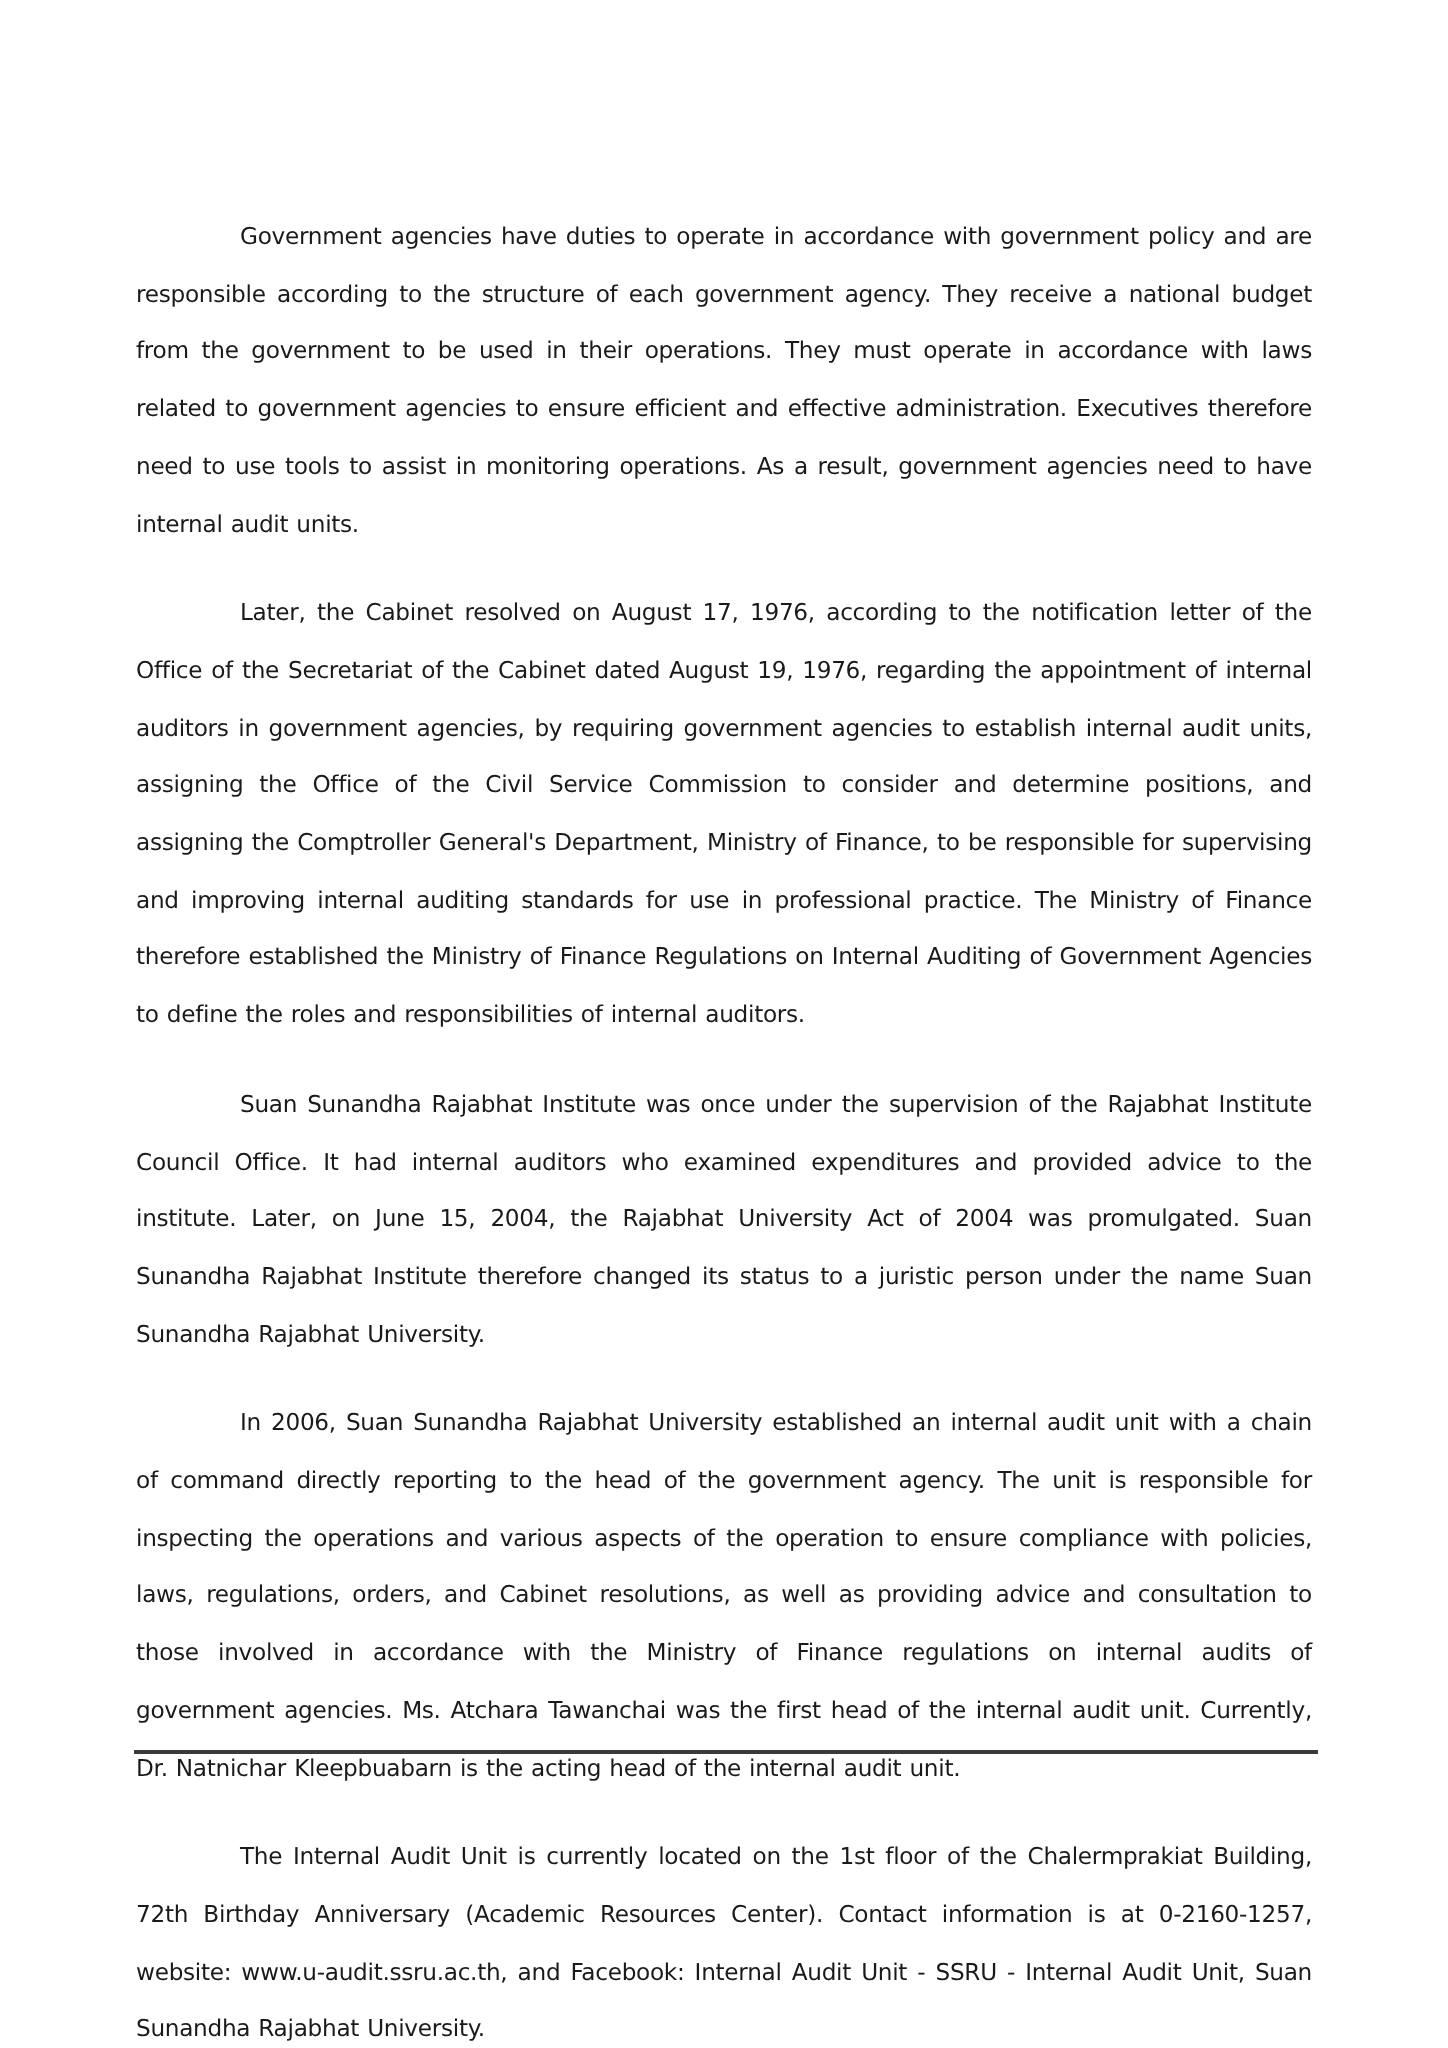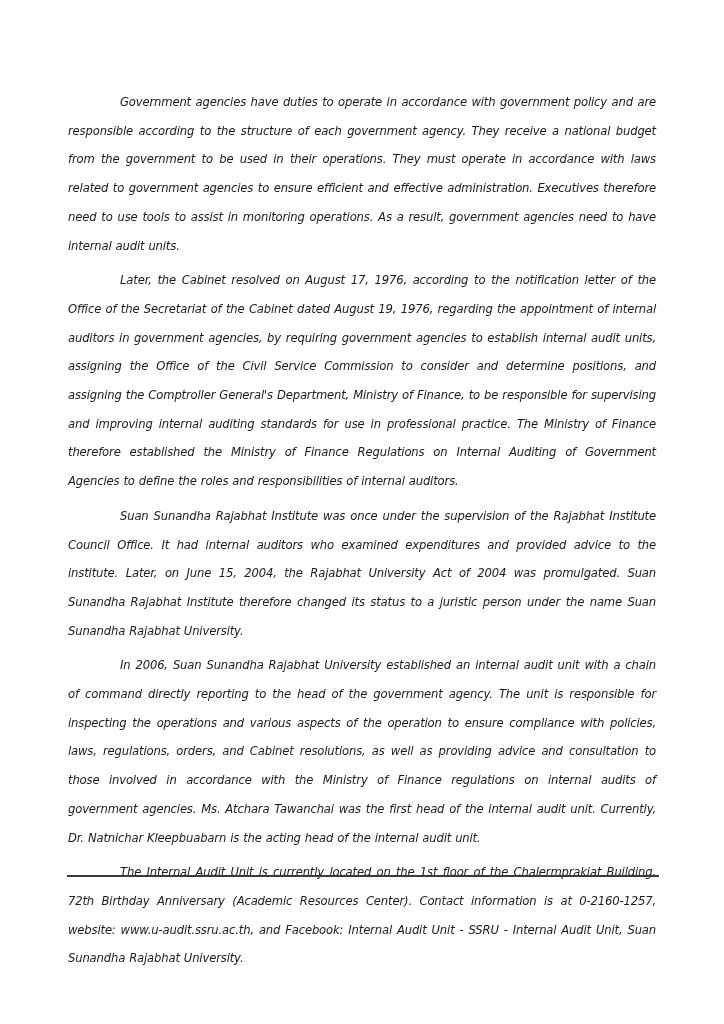--- a/index.html
+++ b/index.html
@@ -7,21 +7,21 @@
   .page {
     position: absolute; left: 68px; top: 88px; width: 588px;
     font-family: "DejaVu Sans", sans-serif;
     font-size: 11.6px;
     line-height: 28.7px;
     color: #1a1a1a;
     text-align: justify;
     letter-spacing: -0.15px;
     word-spacing: 0.5px;
   }
-  .para { margin: 0 0 6px 0; text-indent: 52px; font-style: italic; }
+  .para { margin: 16px 0 6px 0; text-indent: 52px; }
   .rule {
     position: absolute; left: 67px; top: 875px; width: 592px; height: 2px;
     background: #3a3a3a;
   }
 </style>
 </head>
 <body>
 
 <div class="page">
   <p class="para">Government agencies have duties to operate in accordance with government policy and are responsible according to the structure of each government agency.  They receive a national budget from the government to be used in their operations.  They must operate in accordance with laws related to government agencies to ensure efficient and effective administration.  Executives therefore need to use tools to assist in monitoring operations. As a result, government agencies need to have internal audit units.</p>

